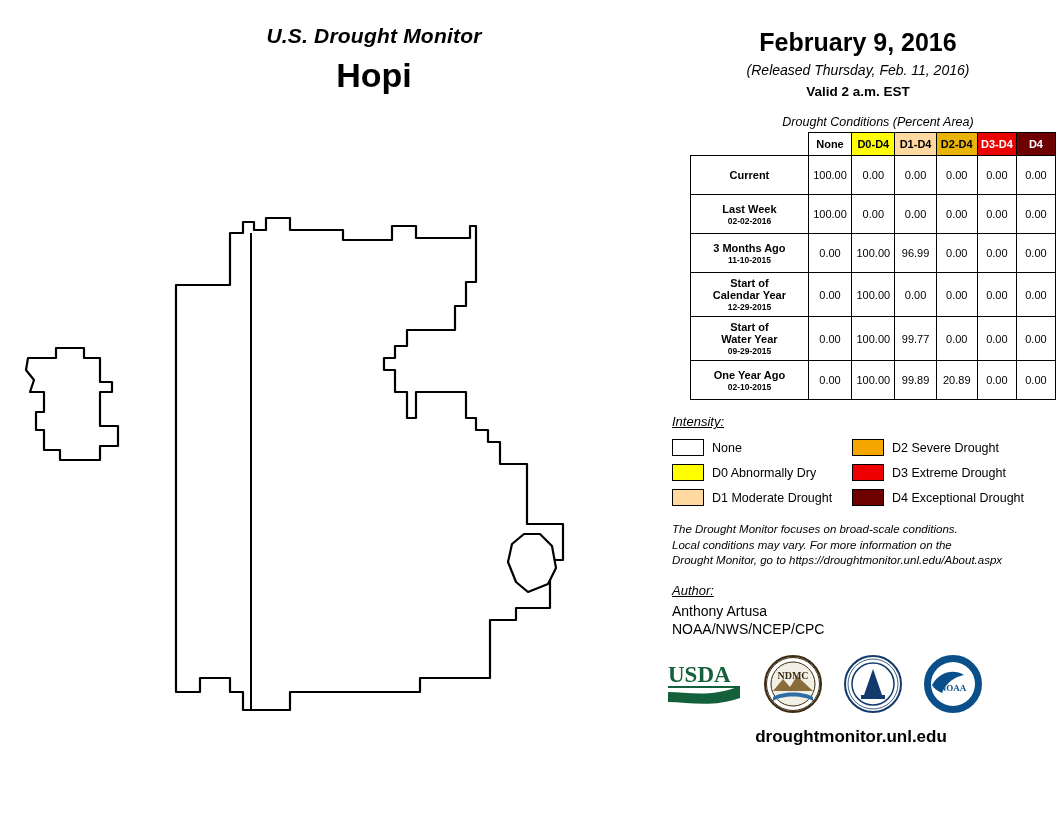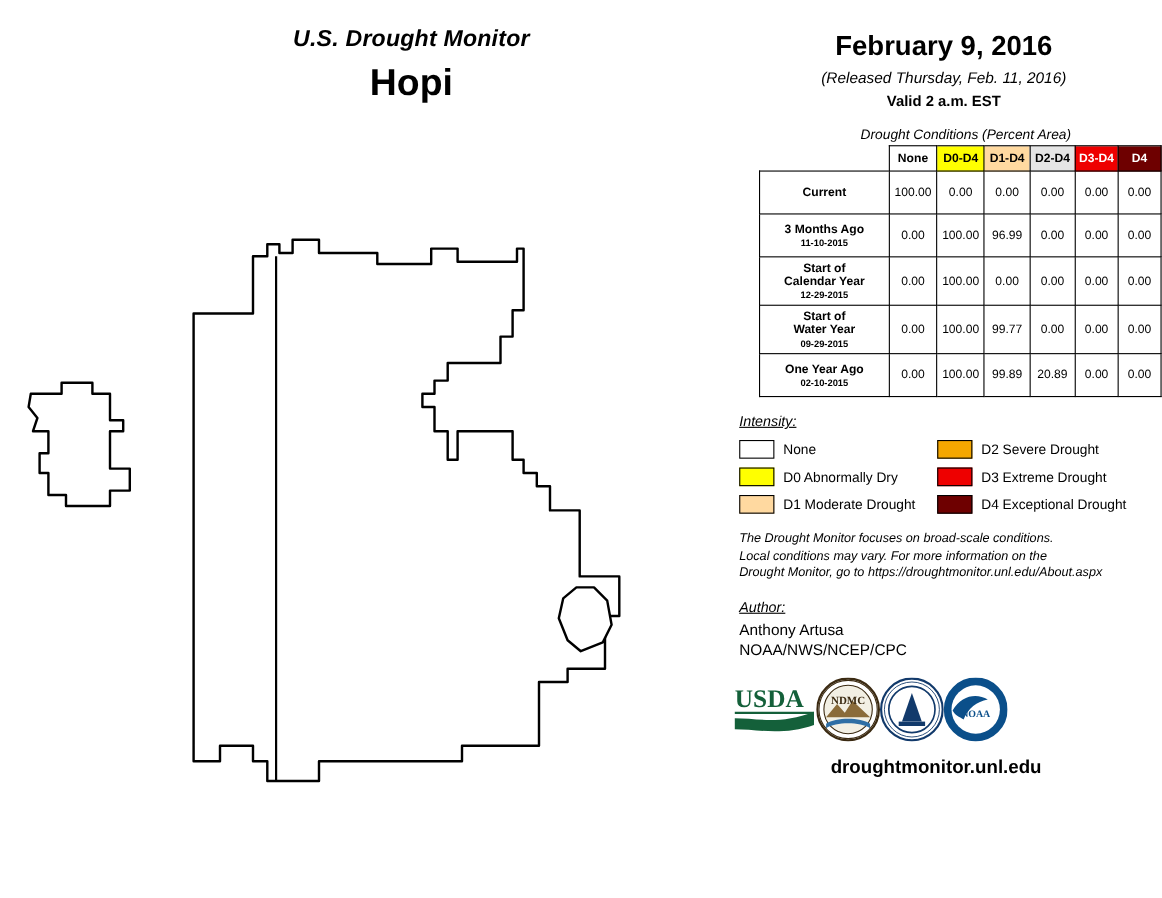--- a/index.html
+++ b/index.html
@@ -119,21 +119,21 @@
   }
   #drought-table .sub-date {
     display: block;
     font-size: 8.5px;
     font-weight: bold;
     margin-top: 1px;
   }
   th.hdr-none { background: #ffffff; }
   th.hdr-d0   { background: #ffff00; }
   th.hdr-d1   { background: #ffd9a0; }
-  th.hdr-d2   { background: #e5e5e5; }
+  th.hdr-d2   { background: #eab308; }
   th.hdr-d3   { background: #ee0000; color: #ffffff; }
   th.hdr-d4   { background: #6e0000; color: #ffffff; }
   td.corner { border: none !important; background: #ffffff; }
 
   
   #intensity-block {
     margin-top: 14px;
     margin-left: 12px;
     position: relative;
   }
@@ -191,20 +191,21 @@
     font-size: 14px;
     line-height: 1.35;
   }
 
   
   #logos {
     margin-top: 16px;
     margin-left: 6px;
     display: flex;
     align-items: center;
+    gap: 22px;
   }
   .logo {
     flex: none;
   }
   #site-url {
     text-align: center;
     font-size: 17px;
     font-weight: bold;
     margin-top: 14px;
     padding-right: 14px;
@@ -274,20 +275,32 @@
         </td>
         <td class="value">100.00</td>
         <td class="value">0.00</td>
         <td class="value">0.00</td>
         <td class="value">0.00</td>
         <td class="value">0.00</td>
         <td class="value">0.00</td>
       </tr>
       <tr>
         <td class="rowlabel">
+          <span>Last Week</span>
+          <span class="sub-date">02-02-2016</span>
+        </td>
+        <td class="value">100.00</td>
+        <td class="value">0.00</td>
+        <td class="value">0.00</td>
+        <td class="value">0.00</td>
+        <td class="value">0.00</td>
+        <td class="value">0.00</td>
+      </tr>
+      <tr>
+        <td class="rowlabel">
           <span>3 Months Ago</span>
           <span class="sub-date">11-10-2015</span>
         </td>
         <td class="value">0.00</td>
         <td class="value">100.00</td>
         <td class="value">96.99</td>
         <td class="value">0.00</td>
         <td class="value">0.00</td>
         <td class="value">0.00</td>
       </tr>

